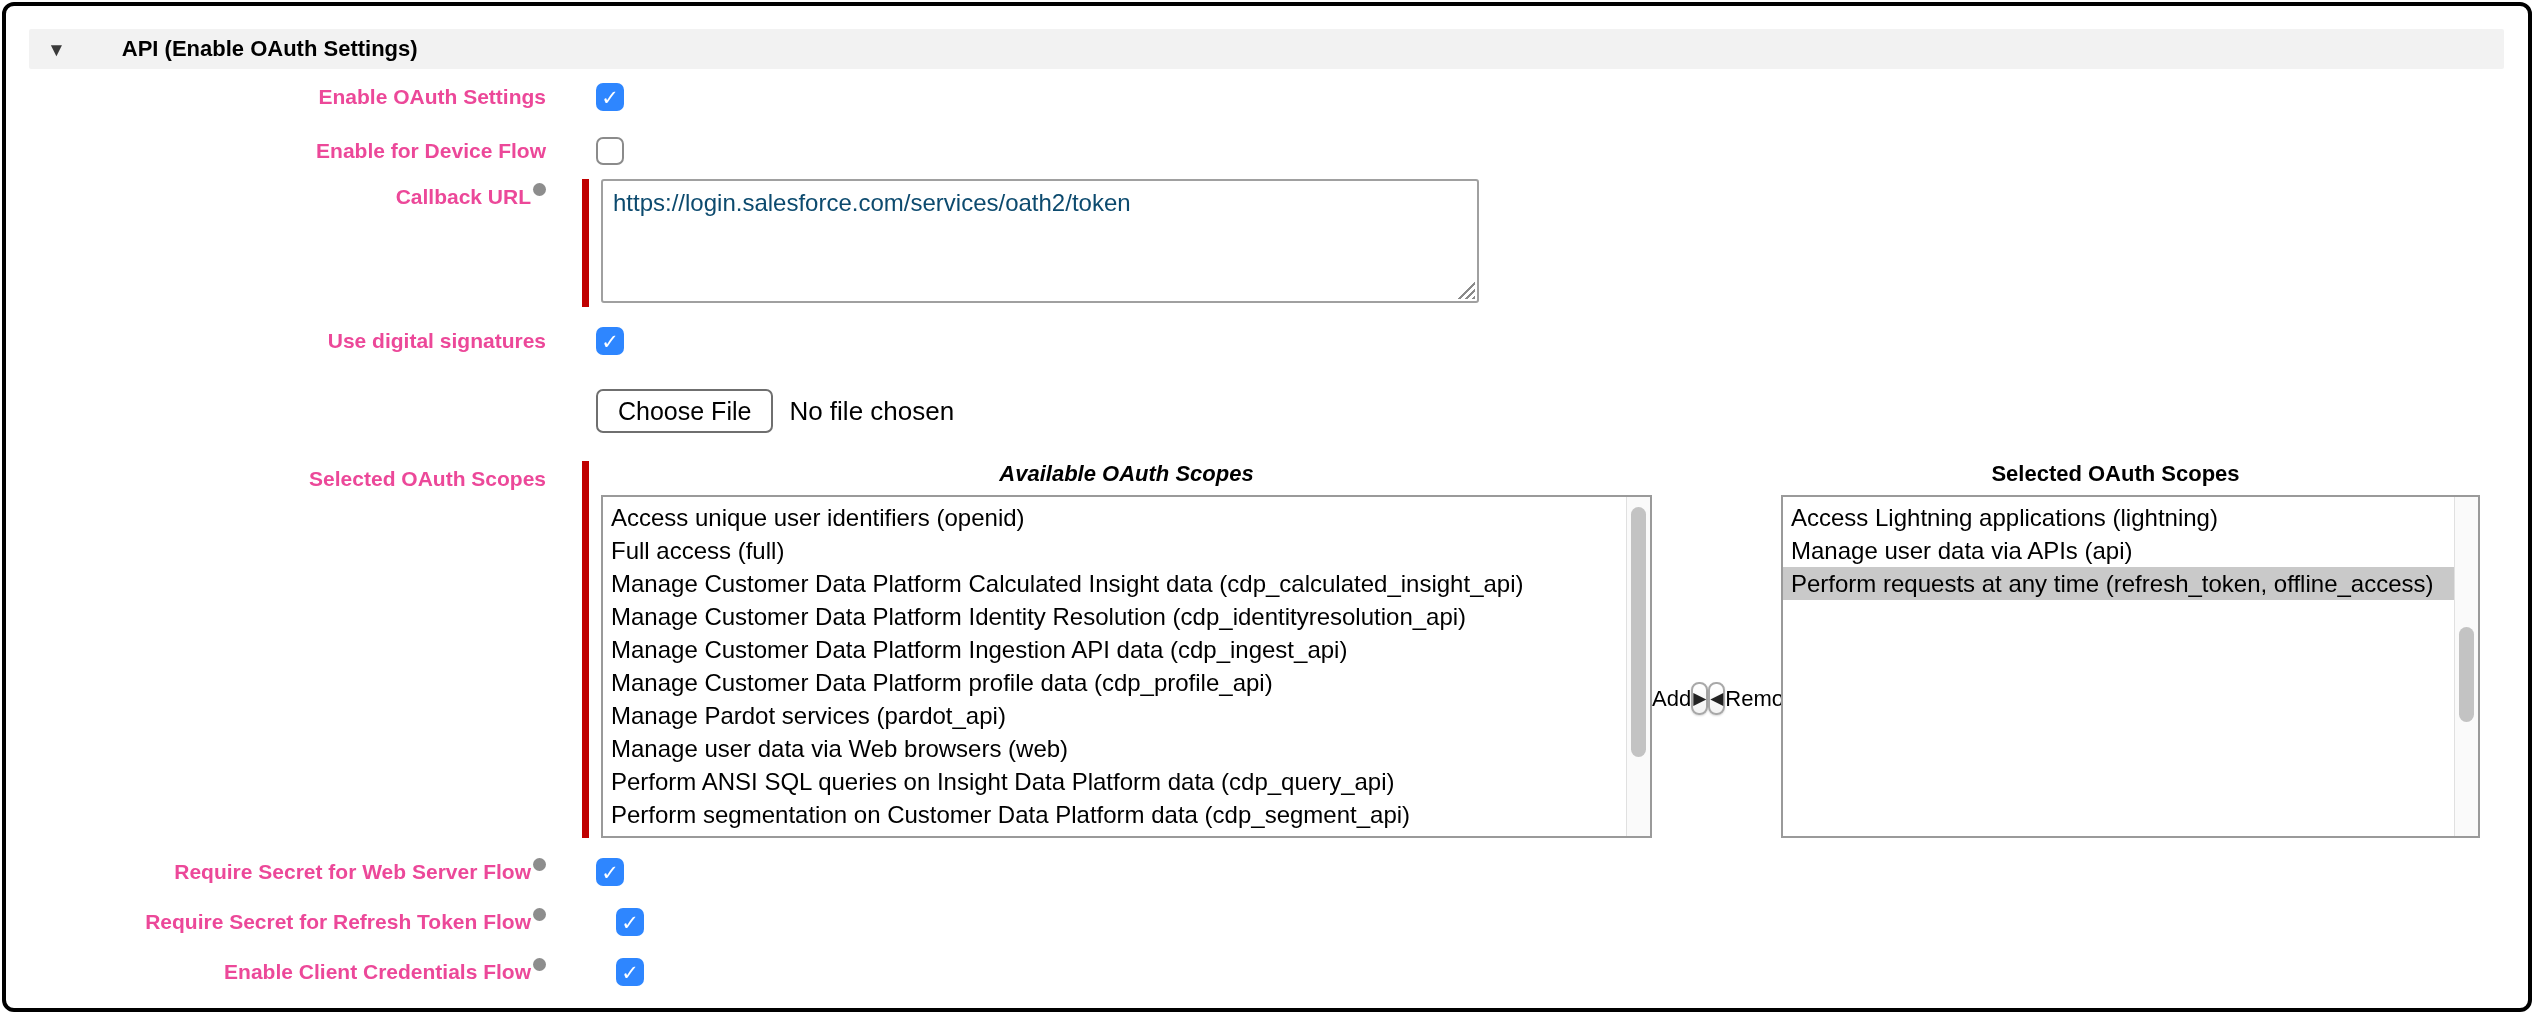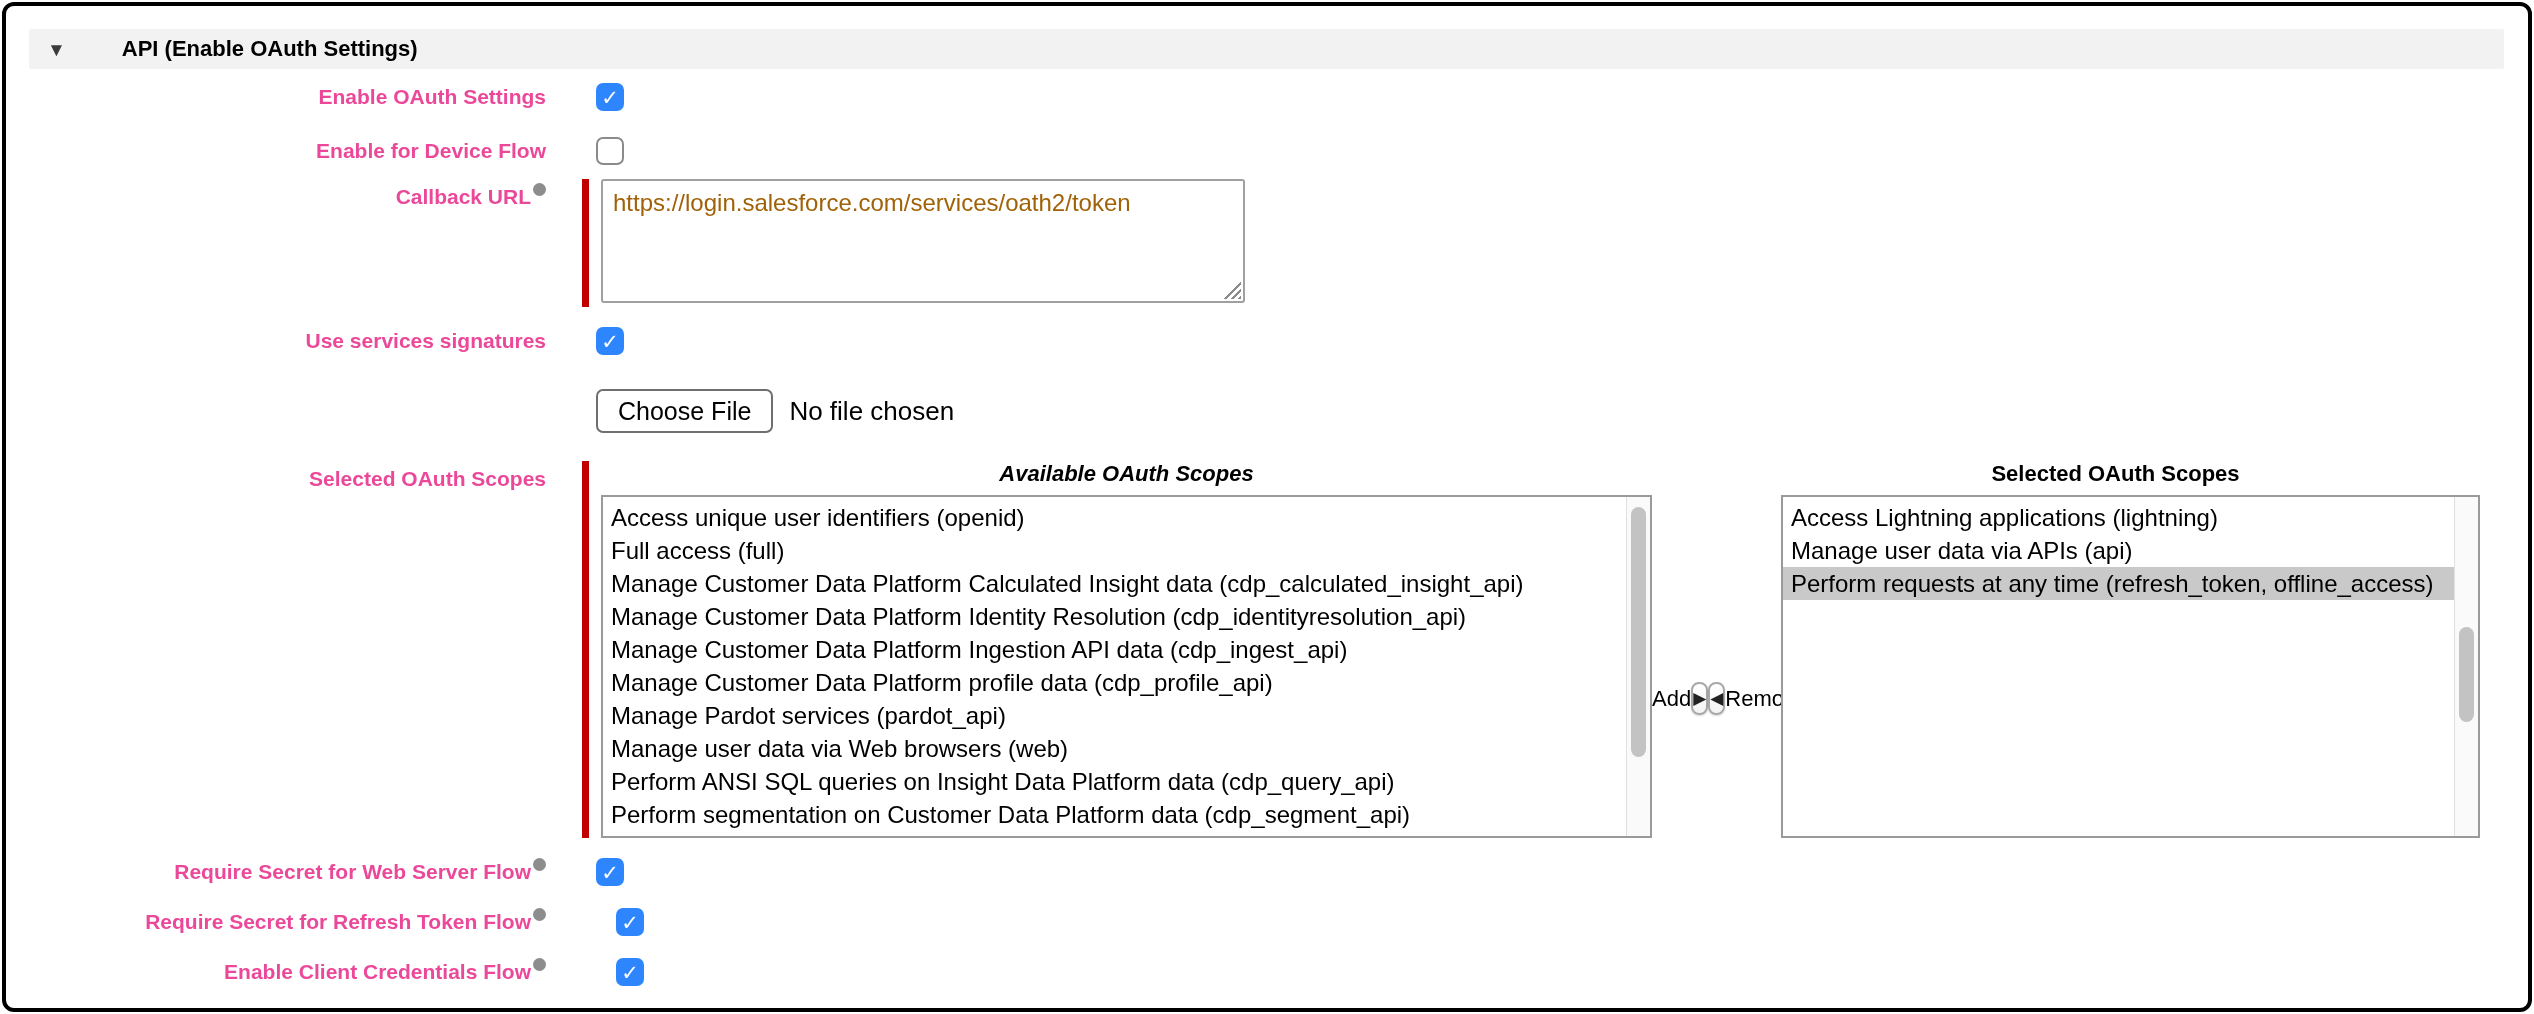--- a/index.html
+++ b/index.html
@@ -48,24 +48,24 @@
     display: inline-flex; align-items: center; justify-content: center;
   }
   .cb.checked { border: none; background: #2e86ff; }
   .cb.checked::after {
     content: "✓"; color: #fff; font-size: 21px; font-weight: bold; line-height: 1;
   }
 
   
   .ta-wrap { position: relative; }
   textarea.cb-url {
-    width: 644px; height: 124px; resize: none;
+    width: 878px; height: 124px; resize: none;
     border: 2px solid #a0a0a0; border-radius: 3px;
     font-family: "Liberation Sans", "DejaVu Sans", sans-serif;
-    font-size: 24px; color: #a16207; padding: 8px 10px; background: #fff; outline: none;
+    font-size: 24px; color: #0c4a6e; padding: 8px 10px; background: #fff; outline: none;
   }
   .resize-handle {
     position: absolute; right: 4px; bottom: 8px; width: 18px; height: 18px;
     background: repeating-linear-gradient(135deg, transparent 0 3px, #8a8a8a 3px 5px);
     clip-path: polygon(100% 0, 100% 100%, 0 100%);
   }
 
   
   .file-btn {
     height: 44px; padding: 10px 20px;
@@ -151,21 +151,21 @@
         <span>Callback URL</span><span class="help-dot"></span>
       </div>
       <div class="reqbar"></div>
       <div class="ta-wrap afterbar">
         <textarea class="cb-url" spellcheck="false" style="">https://login.salesforce.com/services/oath2/token</textarea>
         <div class="resize-handle"></div>
       </div>
     </div>
 
     <div class="row mt-20">
-      <div class="lbl">Use services signatures</div>
+      <div class="lbl">Use digital signatures</div>
       <span class="cb checked gap"></span>
     </div>
 
     <div class="row mt-34">
       <div class="lbl"></div>
       <span class="file-btn gap">Choose File</span>
       <span class="file-status">No file chosen</span>
     </div>
 
     <div class="row top mt-28">

